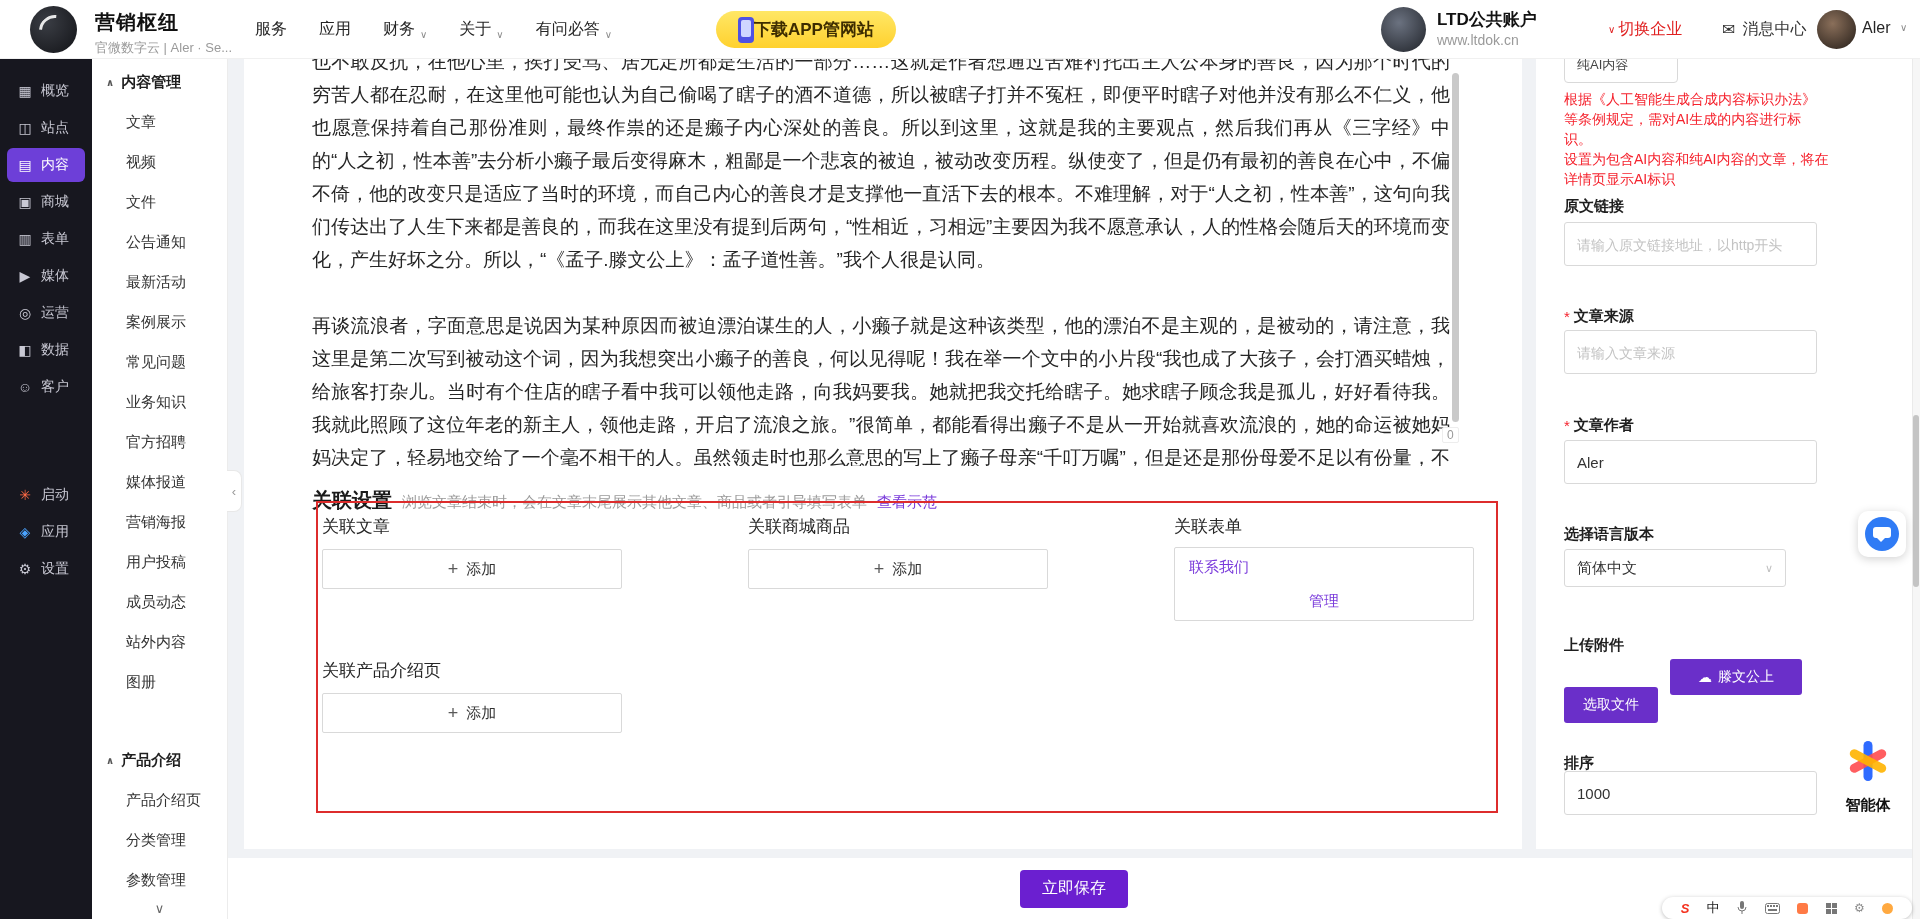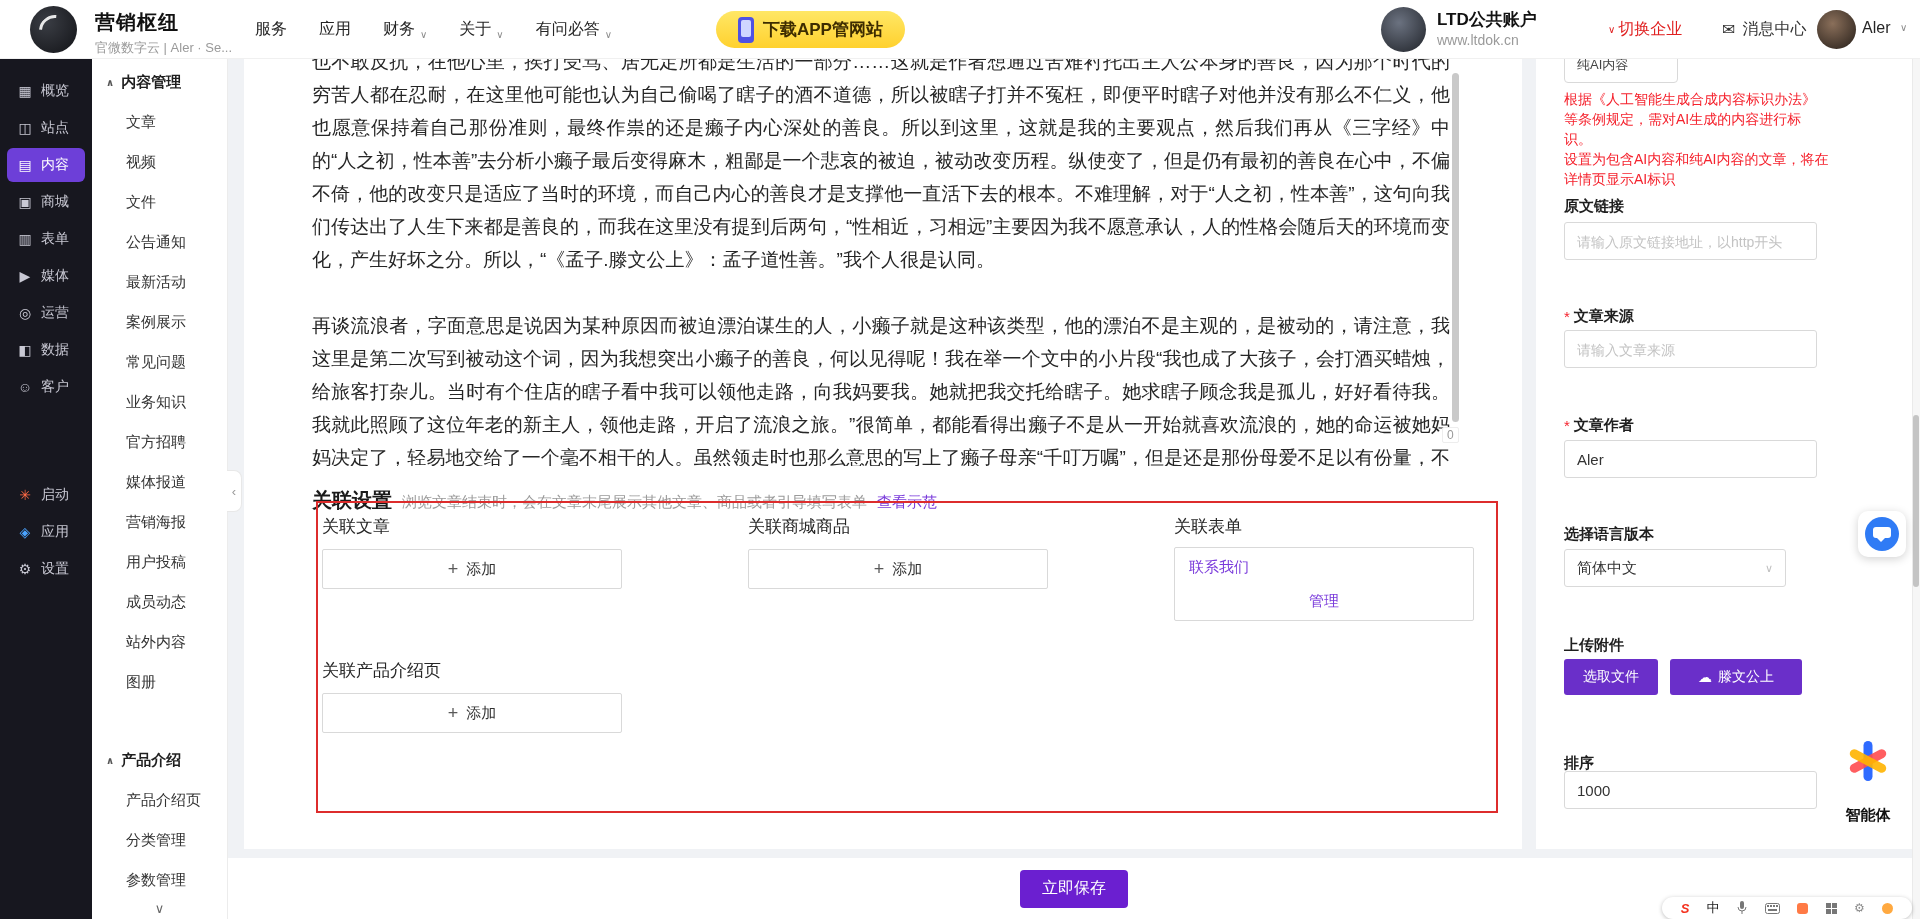--- a/index.html
+++ b/index.html
@@ -13,21 +13,21 @@
       background:radial-gradient(circle at 35% 35%,#3a3d44,#121317)}
 .logo::after{content:"";position:absolute;left:9px;top:9px;width:26px;height:26px;border-radius:50%;
       border:3px solid transparent;border-top-color:#e8e8e8;transform:rotate(-40deg)}
 .brand{position:absolute;left:95px;top:9px}
 .brand-title{font-size:20px;font-weight:700;color:#111;letter-spacing:1px}
 .brand-sub{font-size:13px;color:#9a9a9a;margin-top:3px}
 .nav{position:absolute;left:255px;top:0;height:59px;display:flex;align-items:center;gap:32px;font-size:16px}
 .nav-item{cursor:pointer;display:flex;align-items:flex-end;gap:5px;color:#262626}
 .caret{font-size:10px;color:#8c8c8c}
 .pill{position:absolute;left:716px;top:11px;height:37px;border-radius:19px;
-      background:linear-gradient(180deg,#ffe766,#ffd12e);display:flex;align-items:center;gap:9px;
+      background:linear-gradient(180deg,#ffe766,#ffd12e);display:flex;align-items:center;
       padding:0 22px;font-size:17px;font-weight:700;color:#3d2c00;cursor:pointer}
 .phone{width:16px;height:26px;border-radius:4px;background:#4f52e3;position:relative}
 .phone::after{content:"";position:absolute;left:3px;top:3px;right:3px;bottom:6px;background:#cfd6ff;border-radius:2px}
 .acct-avatar{position:absolute;left:1381px;top:7px;width:45px;height:45px;border-radius:50%;
       background:radial-gradient(circle at 40% 35%,#6b7280,#1f2228);cursor:pointer}
 .acct{position:absolute;left:1437px;top:8px}
 .acct-name{font-size:17px;font-weight:700;color:#111}
 .acct-domain{font-size:14px;color:#9a9a9a;margin-top:1px}
 .switch{position:absolute;left:1608px;top:19px;color:#e02020;font-size:16px;display:flex;gap:3px;
         align-items:center;cursor:pointer}
@@ -95,40 +95,40 @@
           font-size:16px;cursor:pointer;font-family:inherit}
 
 
 .panel{position:absolute;left:1536px;top:59px;width:376px;height:790px;background:#fff;overflow:hidden}
 .chip{position:absolute;left:28px;top:-12px;width:114px;height:36px;border:1px solid #d9d9d9;border-radius:4px;
       font-size:13px;color:#444;display:flex;align-items:center;padding-left:12px;cursor:pointer}
 .ai-warn{position:absolute;left:28px;top:30px;width:265px;font-size:14px;line-height:20px;color:#f5222d}
 .plabel{position:absolute;left:28px;font-size:15px;font-weight:700;color:#1f1f1f;display:flex;align-items:center}
 .req{color:#f5222d;margin-right:4px;font-weight:400}
 .l1{top:138px}.l2{top:248px}.l3{top:357px}.l4{top:466px}.l5{top:577px}.l6{top:695px}
-.pinput{position:absolute;left:28px;width:253px;height:38px;border:1px solid #d9d9d9;border-radius:3px;
+.pinput{position:absolute;left:28px;width:253px;height:44px;border:1px solid #d9d9d9;border-radius:3px;
         font-size:15px;color:#333;padding:0 12px;font-family:inherit;outline:none;background:#fff}
 .pinput::placeholder{color:#c3c3c3;font-size:14px}
 .i1{top:163px}.i2{top:271px}.i3{top:381px}.i4{top:712px}
 .pselect{position:absolute;left:28px;top:490px;width:222px;height:38px;border:1px solid #d9d9d9;border-radius:3px;
         display:flex;align-items:center;justify-content:space-between;padding:0 12px;font-size:15px;color:#333;cursor:pointer}
 .sel-caret{color:#bfbfbf;font-size:11px}
 .pbtn{position:absolute;height:36px;background:#6a2fc9;color:#fff;border:none;border-radius:3px;font-size:14px;
       cursor:pointer;font-family:inherit;display:flex;align-items:center;justify-content:center;gap:6px}
-.b1{left:28px;top:600px;width:94px}
+.b1{left:28px;top:628px;width:94px}
 .b2{left:134px;top:600px;width:132px}
 
 
 .chat-widget{position:absolute;left:1858px;top:511px;width:48px;height:46px;background:#fff;border-radius:10px;
       box-shadow:0 2px 10px rgba(0,0,0,.18);display:flex;align-items:center;justify-content:center;z-index:20;cursor:pointer}
 .chat-circle{width:34px;height:34px;border-radius:50%;background:#2f7bf5;position:relative}
 .chat-circle::after{content:"";position:absolute;left:8px;top:10px;width:18px;height:11px;background:#fff;border-radius:3px}
 .chat-circle::before{content:"";position:absolute;left:12px;top:21px;border:4px solid transparent;border-top-color:#fff}
 .assistant{position:absolute;left:1836px;top:738px;width:64px;text-align:center;z-index:20;cursor:pointer}
-.assistant .lbl{font-size:15px;font-weight:700;color:#111;margin-top:18px}
+.assistant .lbl{font-size:15px;font-weight:700;color:#111;margin-top:8px}
 
 
 .ime{position:absolute;left:1662px;top:897px;width:250px;height:22px;background:#fff;border-radius:11px;
      box-shadow:0 1px 4px rgba(0,0,0,.25);display:flex;align-items:center;justify-content:space-around;
      padding:0 10px;z-index:30;font-size:13px}
 .sg{color:#f4311e;font-weight:700;font-style:italic}
 .zh{color:#222}
 .fire{width:11px;height:11px;background:#ff7a45;border-radius:3px}
 .emoji{width:11px;height:11px;background:#ffa940;border-radius:50%}
 .gearglyph{color:#8c8c8c;font-size:12px}

